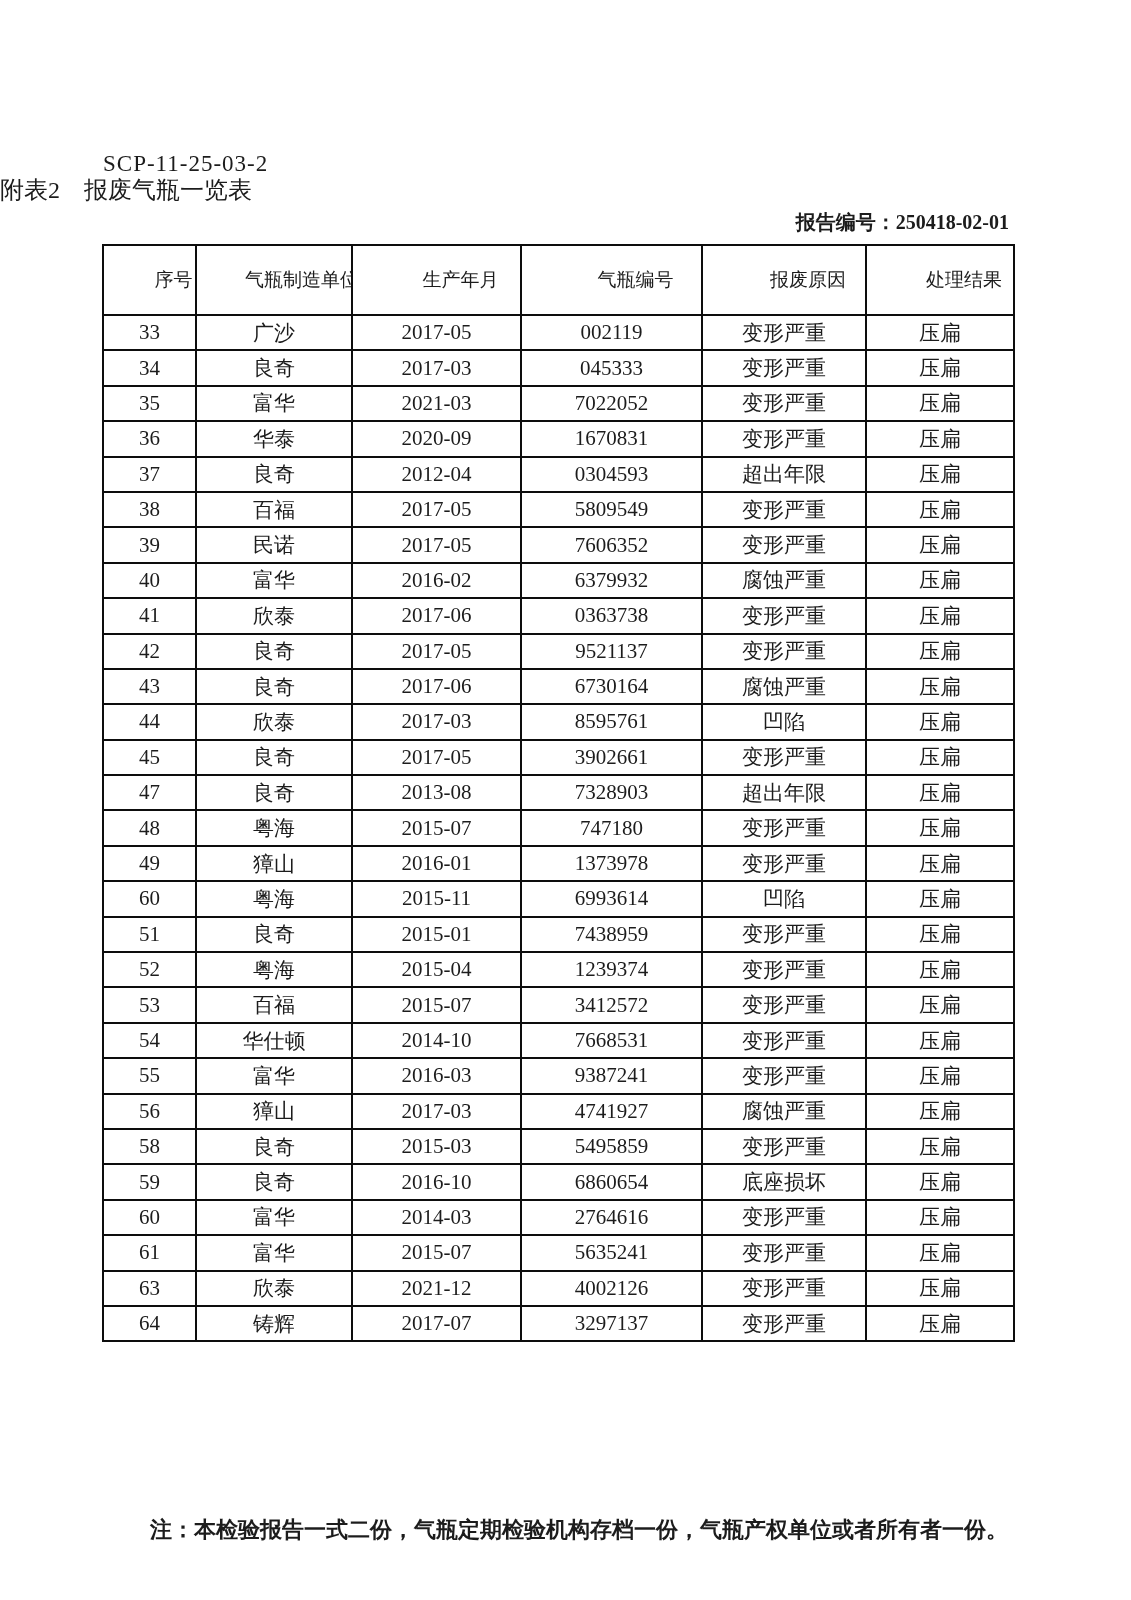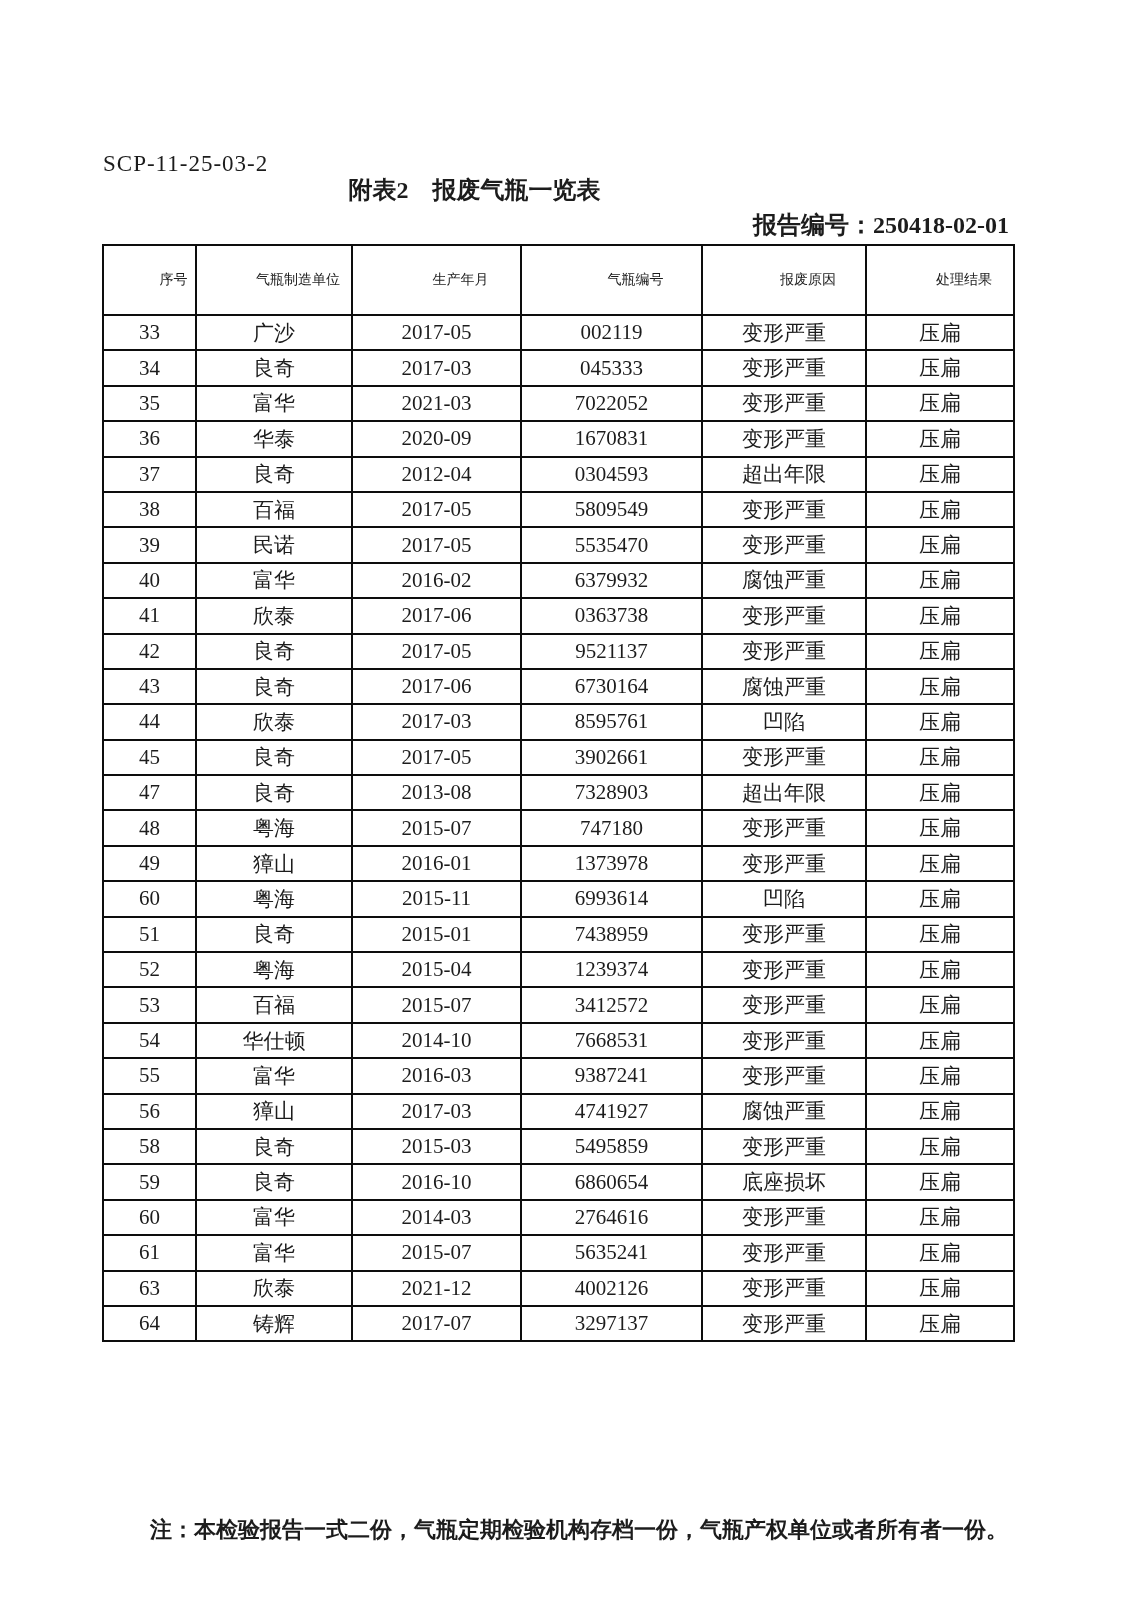--- a/index.html
+++ b/index.html
@@ -23,30 +23,29 @@
     top: 138px;
     font-size: 23px;
     letter-spacing: 1px;
     white-space: nowrap;
   }
   .doc-title {
     position: absolute;
     left: 0;
     top: 161px;
     width: 949px;
-    text-align: center;
     font-size: 24px;
-    font-weight: bold;
+    font-weight: normal;
     white-space: pre;
   }
   .report-line {
     position: absolute;
     top: 196px;
     right: 122px;
-    font-size: 24px;
+    font-size: 20px;
     font-weight: bold;
     white-space: nowrap;
   }
   table.scrap-table {
     position: absolute;
     left: 102px;
     top: 231px;
     width: 911px;
     border-collapse: collapse;
     table-layout: fixed;
@@ -58,21 +57,21 @@
     border: 2px solid #0d0d0d;
     text-align: center;
     vertical-align: middle;
     padding: 0;
     font-weight: normal;
     overflow: hidden;
     white-space: nowrap;
   }
   table.scrap-table thead th {
     height: 68px;
-    font-size: 14px;
+    font-size: 19px;
     padding-left: 48px;
   }
   table.scrap-table tbody td {
     height: 33.4px;
     font-size: 21px;
   }
   .col-seq    { width: 93px;  }
   .col-maker  { width: 156px; }
   .col-date   { width: 169px; }
   .col-number { width: 181px; }
@@ -165,21 +164,21 @@
           <td>百福</td>
           <td>2017-05</td>
           <td>5809549</td>
           <td>变形严重</td>
           <td>压扁</td>
         </tr>
         <tr>
           <td>39</td>
           <td>民诺</td>
           <td>2017-05</td>
-          <td>5535470</td>
+          <td>7606352</td>
           <td>变形严重</td>
           <td>压扁</td>
         </tr>
         <tr>
           <td>40</td>
           <td>富华</td>
           <td>2016-02</td>
           <td>6379932</td>
           <td>腐蚀严重</td>
           <td>压扁</td>

